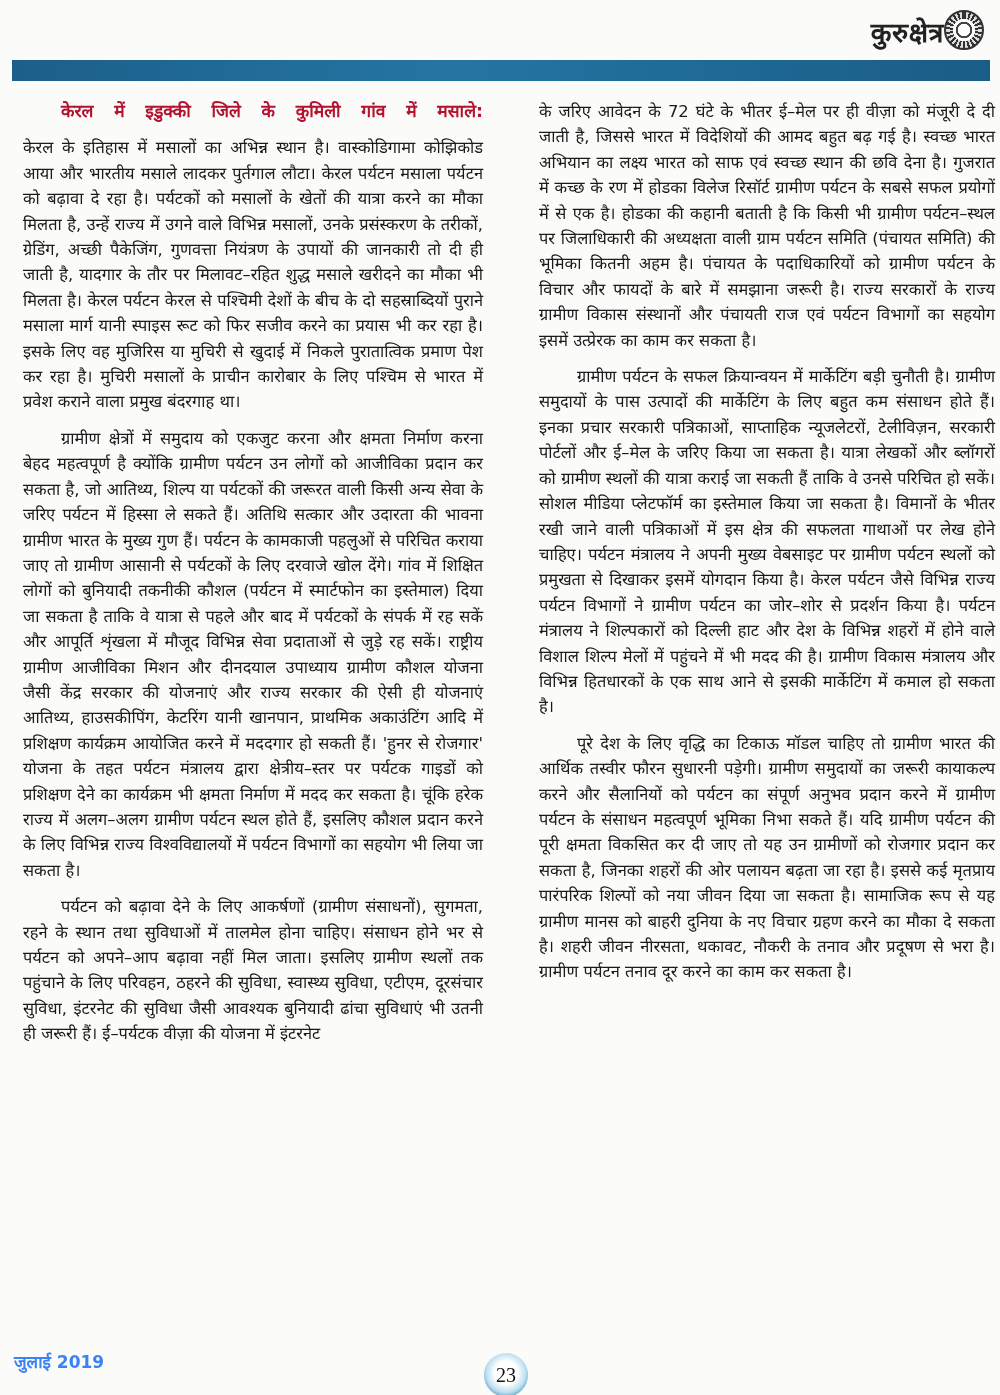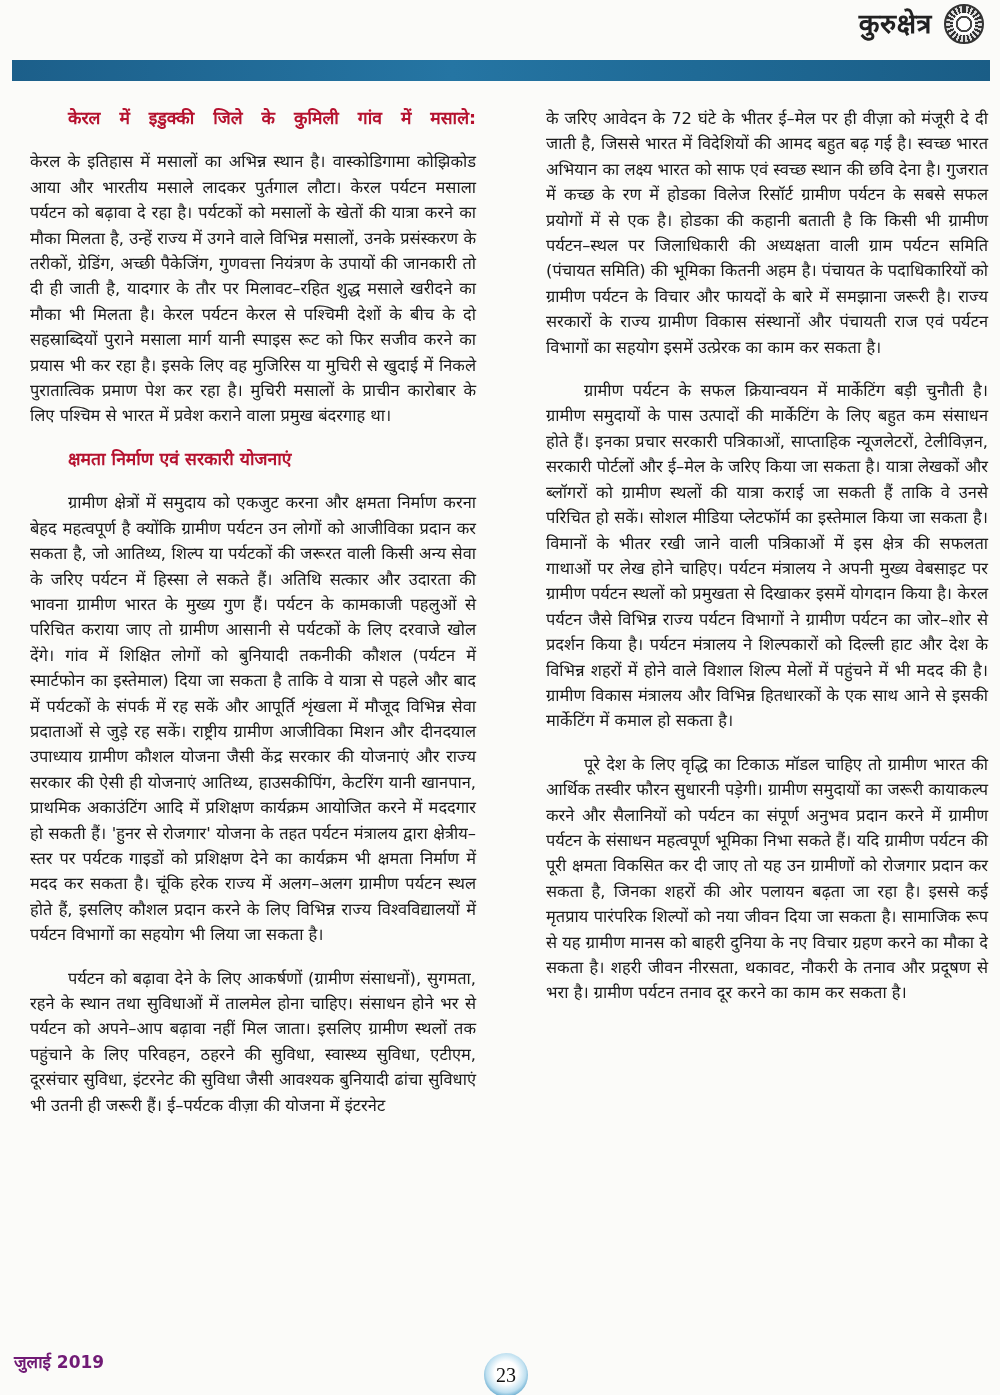--- a/index.html
+++ b/index.html
@@ -4,57 +4,57 @@
 <style>
   html, body { margin:0; padding:0; }
   body {
     width:1000px; height:1395px; position:relative; overflow:hidden;
     background:#fbfbf9;
     font-family:"DejaVu Sans", "Liberation Sans", sans-serif;
     color:#1a1a1a;
   }
   .masthead {
     position:absolute; right:16px; top:4px; height:46px;
-    display:flex; align-items:flex-start; gap:12px;
+    display:flex; align-items:flex-end; gap:0;
   }
   .mag-name { font-size:27px; font-weight:bold; color:#222; letter-spacing:0.5px; }
   .emblem {
     width:40px; height:40px; border-radius:50%;
     border:2px solid #333; box-sizing:border-box;
     background:
       radial-gradient(circle, #fff 0 6px, #444 6.5px 8px, #fff 8.5px 11px, transparent 11.5px),
       repeating-conic-gradient(#333 0 8deg, #ddd 8deg 16deg);
   }
   .banner {
     position:absolute; left:12px; top:60px; width:978px; height:21px;
     background:linear-gradient(90deg,#1c5f8a 0%,#2575a3 45%,#1f6a96 70%,#1a5d86 100%);
   }
   .col {
     position:absolute; top:88px; width:482px;
     font-size:16.4px; line-height:25.4px;
     text-align:justify;
   }
   .col.left { left:12px; }
   .col.right { left:528px; width:478px; }
-  .col p { margin:18px; }
+  .col p { margin:11px; }
   .col p.indent { text-indent:38px; }
   .heading {
     color:#b5122f; font-weight:bold; font-size:17.5px;
     padding-left:38px; line-height:25.4px; margin:0;
   }
   .heading.first { text-align:justify; text-align-last:justify; }
   .byline {
     text-align:right; font-weight:bold; font-size:15px; line-height:23px;
     margin-top:4px;
   }
   .email { text-align:right; font-size:15px; font-weight:bold; line-height:23px; }
   .email .addr { font-family:"Liberation Serif", serif; }
   .footer-date {
     position:absolute; left:14px; top:1350px;
-    font-size:17px; font-weight:bold; color:#701a75;
+    font-size:17px; font-weight:bold; color:#3b82f6;
   }
   .page-num {
     position:absolute; left:484px; top:1353px; width:44px; height:44px;
     border-radius:50%;
     background:radial-gradient(circle at 50% 45%, #ffffff 0 35%, #bfe0f0 60%, #2a86b8 85%, #145f8c 100%);
     display:flex; align-items:center; justify-content:center;
     font-family:"Liberation Serif", serif; font-size:20px; color:#111;
   }
 </style>
 </head>
@@ -63,21 +63,20 @@
 <div class="masthead">
   <span class="mag-name">कुरुक्षेत्र</span>
   <span class="emblem"></span>
 </div>
 
 <div class="banner"></div>
 
 <div class="col left">
   <p class="heading first">केरल में इडुक्की जिले के कुमिली गांव में मसाले:</p>
   <p>केरल के इतिहास में मसालों का अभिन्न स्थान है। वास्कोडिगामा कोझिकोड आया और भारतीय मसाले लादकर पुर्तगाल लौटा। केरल पर्यटन मसाला पर्यटन को बढ़ावा दे रहा है। पर्यटकों को मसालों के खेतों की यात्रा करने का मौका मिलता है, उन्हें राज्य में उगने वाले विभिन्न मसालों, उनके प्रसंस्करण के तरीकों, ग्रेडिंग, अच्छी पैकेजिंग, गुणवत्ता नियंत्रण के उपायों की जानकारी तो दी ही जाती है, यादगार के तौर पर मिलावट–रहित शुद्ध मसाले खरीदने का मौका भी मिलता है। केरल पर्यटन केरल से पश्चिमी देशों के बीच के दो सहस्राब्दियों पुराने मसाला मार्ग यानी स्पाइस रूट को फिर सजीव करने का प्रयास भी कर रहा है। इसके लिए वह मुजिरिस या मुचिरी से खुदाई में निकले पुरातात्विक प्रमाण पेश कर रहा है। मुचिरी मसालों के प्राचीन कारोबार के लिए पश्चिम से भारत में प्रवेश कराने वाला प्रमुख बंदरगाह था।</p>
-  <p class="heading">क्षमता निर्माण एवं सरकारी योजनाएं</p>
   <p class="indent">ग्रामीण क्षेत्रों में समुदाय को एकजुट करना और क्षमता निर्माण करना बेहद महत्वपूर्ण है क्योंकि ग्रामीण पर्यटन उन लोगों को आजीविका प्रदान कर सकता है, जो आतिथ्य, शिल्प या पर्यटकों की जरूरत वाली किसी अन्य सेवा के जरिए पर्यटन में हिस्सा ले सकते हैं। अतिथि सत्कार और उदारता की भावना ग्रामीण भारत के मुख्य गुण हैं। पर्यटन के कामकाजी पहलुओं से परिचित कराया जाए तो ग्रामीण आसानी से पर्यटकों के लिए दरवाजे खोल देंगे। गांव में शिक्षित लोगों को बुनियादी तकनीकी कौशल (पर्यटन में स्मार्टफोन का इस्तेमाल) दिया जा सकता है ताकि वे यात्रा से पहले और बाद में पर्यटकों के संपर्क में रह सकें और आपूर्ति शृंखला में मौजूद विभिन्न सेवा प्रदाताओं से जुड़े रह सकें। राष्ट्रीय ग्रामीण आजीविका मिशन और दीनदयाल उपाध्याय ग्रामीण कौशल योजना जैसी केंद्र सरकार की योजनाएं और राज्य सरकार की ऐसी ही योजनाएं आतिथ्य, हाउसकीपिंग, केटरिंग यानी खानपान, प्राथमिक अकाउंटिंग आदि में प्रशिक्षण कार्यक्रम आयोजित करने में मददगार हो सकती हैं। 'हुनर से रोजगार' योजना के तहत पर्यटन मंत्रालय द्वारा क्षेत्रीय–स्तर पर पर्यटक गाइडों को प्रशिक्षण देने का कार्यक्रम भी क्षमता निर्माण में मदद कर सकता है। चूंकि हरेक राज्य में अलग–अलग ग्रामीण पर्यटन स्थल होते हैं, इसलिए कौशल प्रदान करने के लिए विभिन्न राज्य विश्वविद्यालयों में पर्यटन विभागों का सहयोग भी लिया जा सकता है।</p>
   <p class="indent">पर्यटन को बढ़ावा देने के लिए आकर्षणों (ग्रामीण संसाधनों), सुगमता, रहने के स्थान तथा सुविधाओं में तालमेल होना चाहिए। संसाधन होने भर से पर्यटन को अपने–आप बढ़ावा नहीं मिल जाता। इसलिए ग्रामीण स्थलों तक पहुंचाने के लिए परिवहन, ठहरने की सुविधा, स्वास्थ्य सुविधा, एटीएम, दूरसंचार सुविधा, इंटरनेट की सुविधा जैसी आवश्यक बुनियादी ढांचा सुविधाएं भी उतनी ही जरूरी हैं। ई–पर्यटक वीज़ा की योजना में इंटरनेट</p>
 </div>
 
 <div class="col right">
   <p>के जरिए आवेदन के 72 घंटे के भीतर ई–मेल पर ही वीज़ा को मंजूरी दे दी जाती है, जिससे भारत में विदेशियों की आमद बहुत बढ़ गई है। स्वच्छ भारत अभियान का लक्ष्य भारत को साफ एवं स्वच्छ स्थान की छवि देना है। गुजरात में कच्छ के रण में होडका विलेज रिसॉर्ट ग्रामीण पर्यटन के सबसे सफल प्रयोगों में से एक है। होडका की कहानी बताती है कि किसी भी ग्रामीण पर्यटन–स्थल पर जिलाधिकारी की अध्यक्षता वाली ग्राम पर्यटन समिति (पंचायत समिति) की भूमिका कितनी अहम है। पंचायत के पदाधिकारियों को ग्रामीण पर्यटन के विचार और फायदों के बारे में समझाना जरूरी है। राज्य सरकारों के राज्य ग्रामीण विकास संस्थानों और पंचायती राज एवं पर्यटन विभागों का सहयोग इसमें उत्प्रेरक का काम कर सकता है।</p>
   <p class="indent">ग्रामीण पर्यटन के सफल क्रियान्वयन में मार्केटिंग बड़ी चुनौती है। ग्रामीण समुदायों के पास उत्पादों की मार्केटिंग के लिए बहुत कम संसाधन होते हैं। इनका प्रचार सरकारी पत्रिकाओं, साप्ताहिक न्यूजलेटरों, टेलीविज़न, सरकारी पोर्टलों और ई–मेल के जरिए किया जा सकता है। यात्रा लेखकों और ब्लॉगरों को ग्रामीण स्थलों की यात्रा कराई जा सकती हैं ताकि वे उनसे परिचित हो सकें। सोशल मीडिया प्लेटफॉर्म का इस्तेमाल किया जा सकता है। विमानों के भीतर रखी जाने वाली पत्रिकाओं में इस क्षेत्र की सफलता गाथाओं पर लेख होने चाहिए। पर्यटन मंत्रालय ने अपनी मुख्य वेबसाइट पर ग्रामीण पर्यटन स्थलों को प्रमुखता से दिखाकर इसमें योगदान किया है। केरल पर्यटन जैसे विभिन्न राज्य पर्यटन विभागों ने ग्रामीण पर्यटन का जोर–शोर से प्रदर्शन किया है। पर्यटन मंत्रालय ने शिल्पकारों को दिल्ली हाट और देश के विभिन्न शहरों में होने वाले विशाल शिल्प मेलों में पहुंचने में भी मदद की है। ग्रामीण विकास मंत्रालय और विभिन्न हितधारकों के एक साथ आने से इसकी मार्केटिंग में कमाल हो सकता है।</p>
   <p class="indent">पूरे देश के लिए वृद्धि का टिकाऊ मॉडल चाहिए तो ग्रामीण भारत की आर्थिक तस्वीर फौरन सुधारनी पड़ेगी। ग्रामीण समुदायों का जरूरी कायाकल्प करने और सैलानियों को पर्यटन का संपूर्ण अनुभव प्रदान करने में ग्रामीण पर्यटन के संसाधन महत्वपूर्ण भूमिका निभा सकते हैं। यदि ग्रामीण पर्यटन की पूरी क्षमता विकसित कर दी जाए तो यह उन ग्रामीणों को रोजगार प्रदान कर सकता है, जिनका शहरों की ओर पलायन बढ़ता जा रहा है। इससे कई मृतप्राय पारंपरिक शिल्पों को नया जीवन दिया जा सकता है। सामाजिक रूप से यह ग्रामीण मानस को बाहरी दुनिया के नए विचार ग्रहण करने का मौका दे सकता है। शहरी जीवन नीरसता, थकावट, नौकरी के तनाव और प्रदूषण से भरा है। ग्रामीण पर्यटन तनाव दूर करने का काम कर सकता है।</p>
 </div>
 

